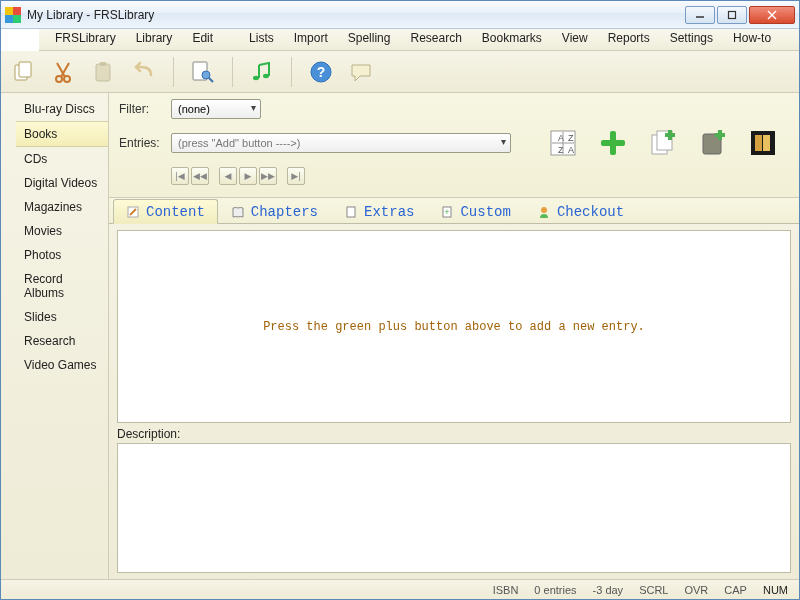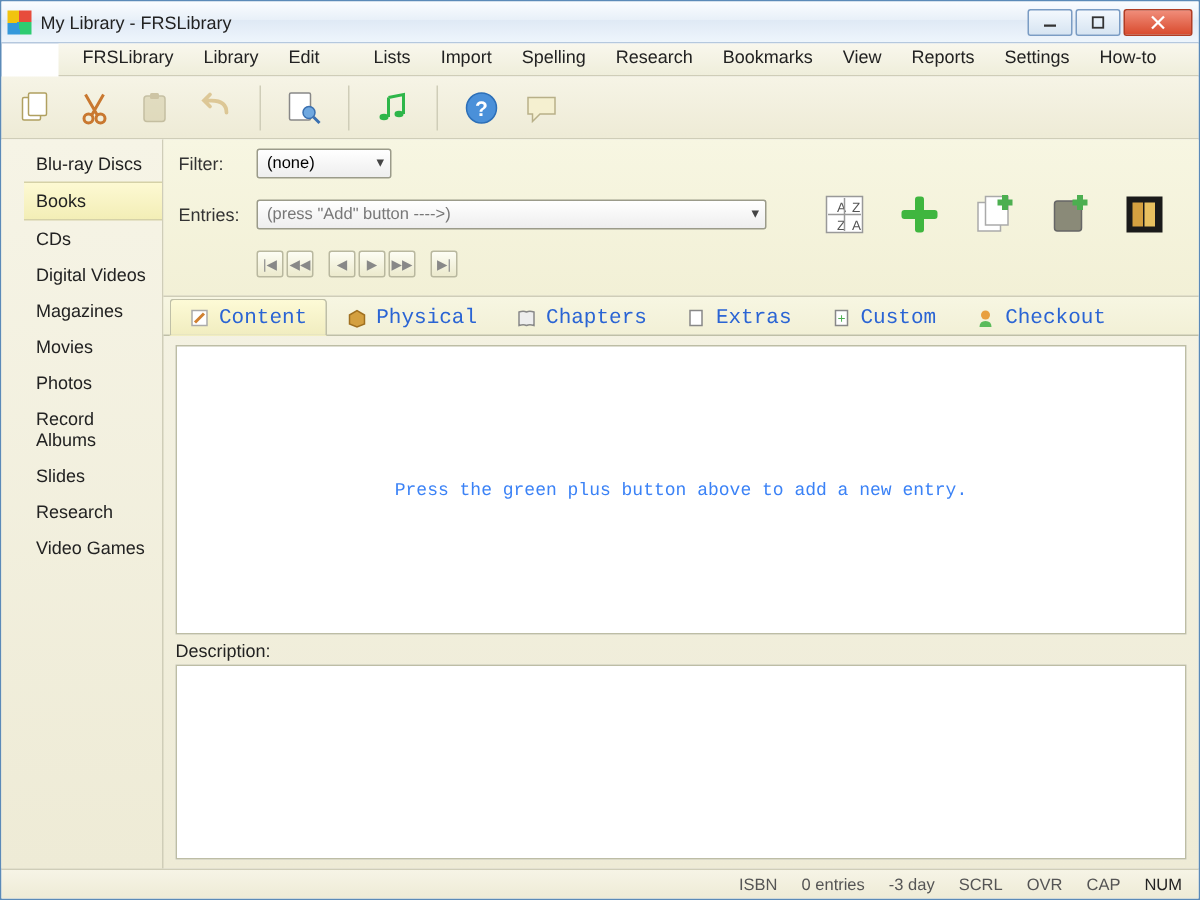--- a/index.html
+++ b/index.html
@@ -36,21 +36,21 @@
 .combo.wide { width: 340px; color:#777; }
 .nav-btns { display:flex; gap:2px; margin-left:52px; }
 .nav-btn { width:18px; height:18px; border:1px solid #b9b89f; background:linear-gradient(#fdfdf4,#eceacd); display:flex; align-items:center; justify-content:center; color:#888; font-size:9px; cursor:pointer; border-radius:2px; }
 .action-btns { display:flex; gap:18px; margin-left:auto; align-items:center; }
 .action-btn { width:32px; height:32px; display:flex; align-items:center; justify-content:center; cursor:pointer; }
 
 .tabs { display:flex; align-items:flex-end; background: linear-gradient(#f7f6e2,#f2f0d6); padding: 0 4px; border-bottom:1px solid #bfbfa7; height:26px; }
 .tab { display:flex; align-items:center; gap:6px; padding:4px 12px 3px; font-family: "Courier New", monospace; font-size:14px; color:#2a64d4; cursor:pointer; border:1px solid transparent; border-bottom:none; }
 .tab.selected { background: linear-gradient(#fdfad6,#f1edc0); border:1px solid #bfbfa7; border-bottom:1px solid #f1edc0; margin-bottom:-1px; border-radius:3px 3px 0 0; }
 
-.content-area { flex:1; margin:6px 8px 4px 8px; border:1px solid #bdbda5; background:#fff; display:flex; align-items:center; justify-content:center; font-family:"Courier New",monospace; font-size:12px; color:#3b82f6; min-height:0; }
+.content-area { flex:1; margin:6px 8px 4px 8px; border:1px solid #bdbda5; background:#fff; display:flex; align-items:center; justify-content:center; font-family:"Courier New",monospace; font-size:12px; color:#a16207; min-height:0; }
 .description-area { margin:0 8px 6px 8px; }
 .desc-label { font-size:12px; color:#222; margin-bottom:2px; }
 .desc-box { height:130px; border:1px solid #bdbda5; background:#fff; }
 
 .statusbar { height:20px; background: linear-gradient(#f6f4e6,#eeebd6); border-top:1px solid #cfcdb8; display:flex; align-items:center; justify-content:flex-end; padding:0 8px; gap:10px; font-size:11px; color:#555; }
 .statusbar .sb-item { padding:0 3px; }
 
 svg { display:block; }
 </style>
 </head>
@@ -240,28 +240,20 @@
               <svg width="14" height="14">
                 <rect x="2" y="2" width="10" height="10" fill="#fff" stroke="#aaa"></rect>
                 <path d="M4 10 L10 4" stroke="#d08030" stroke-width="2"></path>
               </svg>
             </span>
           <span>Content</span>
         </div>
         <div class="tab">
           <span>
               <svg width="14" height="14">
-                <path d="M2 5 L7 2 L12 5 L12 11 L7 13 L2 11 Z" fill="#d4a040" stroke="#a07020"></path>
-              </svg>
-            </span>
-          <span>Physical</span>
-        </div>
-        <div class="tab">
-          <span>
-              <svg width="14" height="14">
                 <path d="M2 3 Q5 2 7 3 Q9 2 12 3 L12 12 Q9 11 7 12 Q5 11 2 12 Z" fill="#eee" stroke="#888"></path>
               </svg>
             </span>
           <span>Chapters</span>
         </div>
         <div class="tab">
           <span>
               <svg width="14" height="14">
                 <rect x="3" y="2" width="8" height="10" fill="#fff" stroke="#888"></rect>
               </svg>

